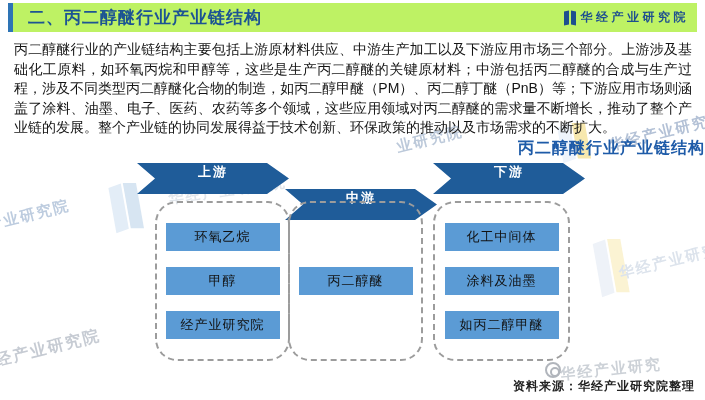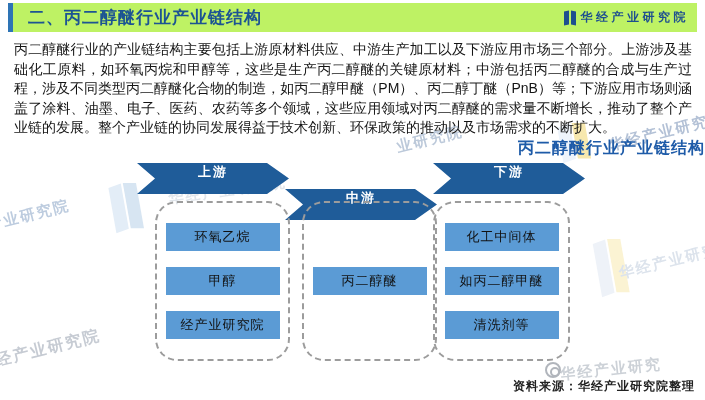--- a/index.html
+++ b/index.html
@@ -24,21 +24,21 @@
   
   .diagram-title{position:absolute;left:0;right:0;top:138px;margin:0;text-align:right;
     font-size:16px;font-weight:bold;color:#1e5ba8;letter-spacing:1px;}
   .arrow{position:absolute;top:163px;height:31px;width:152px;background:#1f5c99;color:#fff;
     display:flex;align-items:flex-start;justify-content:center;font-size:13px;font-weight:bold;letter-spacing:2px;
     clip-path:polygon(0 0,calc(100% - 22px) 0,100% 50%,calc(100% - 22px) 100%,0 100%,18px 50%);}
   .a1{left:137px;}.a2{left:285px;margin-top:26px;}.a3{left:433px;}
   .col{position:absolute;top:201px;height:160px;width:135px;border:2px dashed #9c9c9c;border-radius:22px;
     box-sizing:border-box;display:flex;flex-direction:column;justify-content:space-evenly;align-items:center;padding:4px 0;
     background:transparent;}
-  .c1{left:155px;text-align:right;}.c2{left:302px;}.c3{left:433px;width:137px;}
+  .c1{left:155px;text-align:right;}.c2{left:288px;}.c3{left:433px;width:137px;}
   .item{width:114px;height:28px;background:#5b9bd5;color:#111;font-size:13px;font-weight:500;
     display:flex;align-items:center;justify-content:center;letter-spacing:1px;}
 
   
   .source{position:absolute;right:10px;bottom:5px;font-size:12px;font-weight:bold;color:#222;letter-spacing:1px;}
 
   
   .wm{position:absolute;font-weight:bold;white-space:nowrap;pointer-events:none;letter-spacing:2px;}
   .wm1{left:396px;top:130px;font-size:15px;color:#bcc9da;transform:rotate(-14deg);}
   .wm2{left:608px;top:124px;font-size:15px;color:#b3c1d6;transform:rotate(-14deg);}
@@ -123,19 +123,19 @@
   <div class="col c1">
     <div class="item">环氧乙烷</div>
     <div class="item">甲醇</div>
     <div class="item">经产业研究院</div>
   </div>
   <div class="col c2">
     <div class="item">丙二醇醚</div>
   </div>
   <div class="col c3">
     <div class="item">化工中间体</div>
+    <div class="item">涂料及油墨</div>
     <div class="item">如丙二醇甲醚</div>
-    <div class="item">清洗剂等</div>
   </div>
 
   <div class="source">资料来源：华经产业研究院整理</div>
 
 </div>
 
 </body></html>

